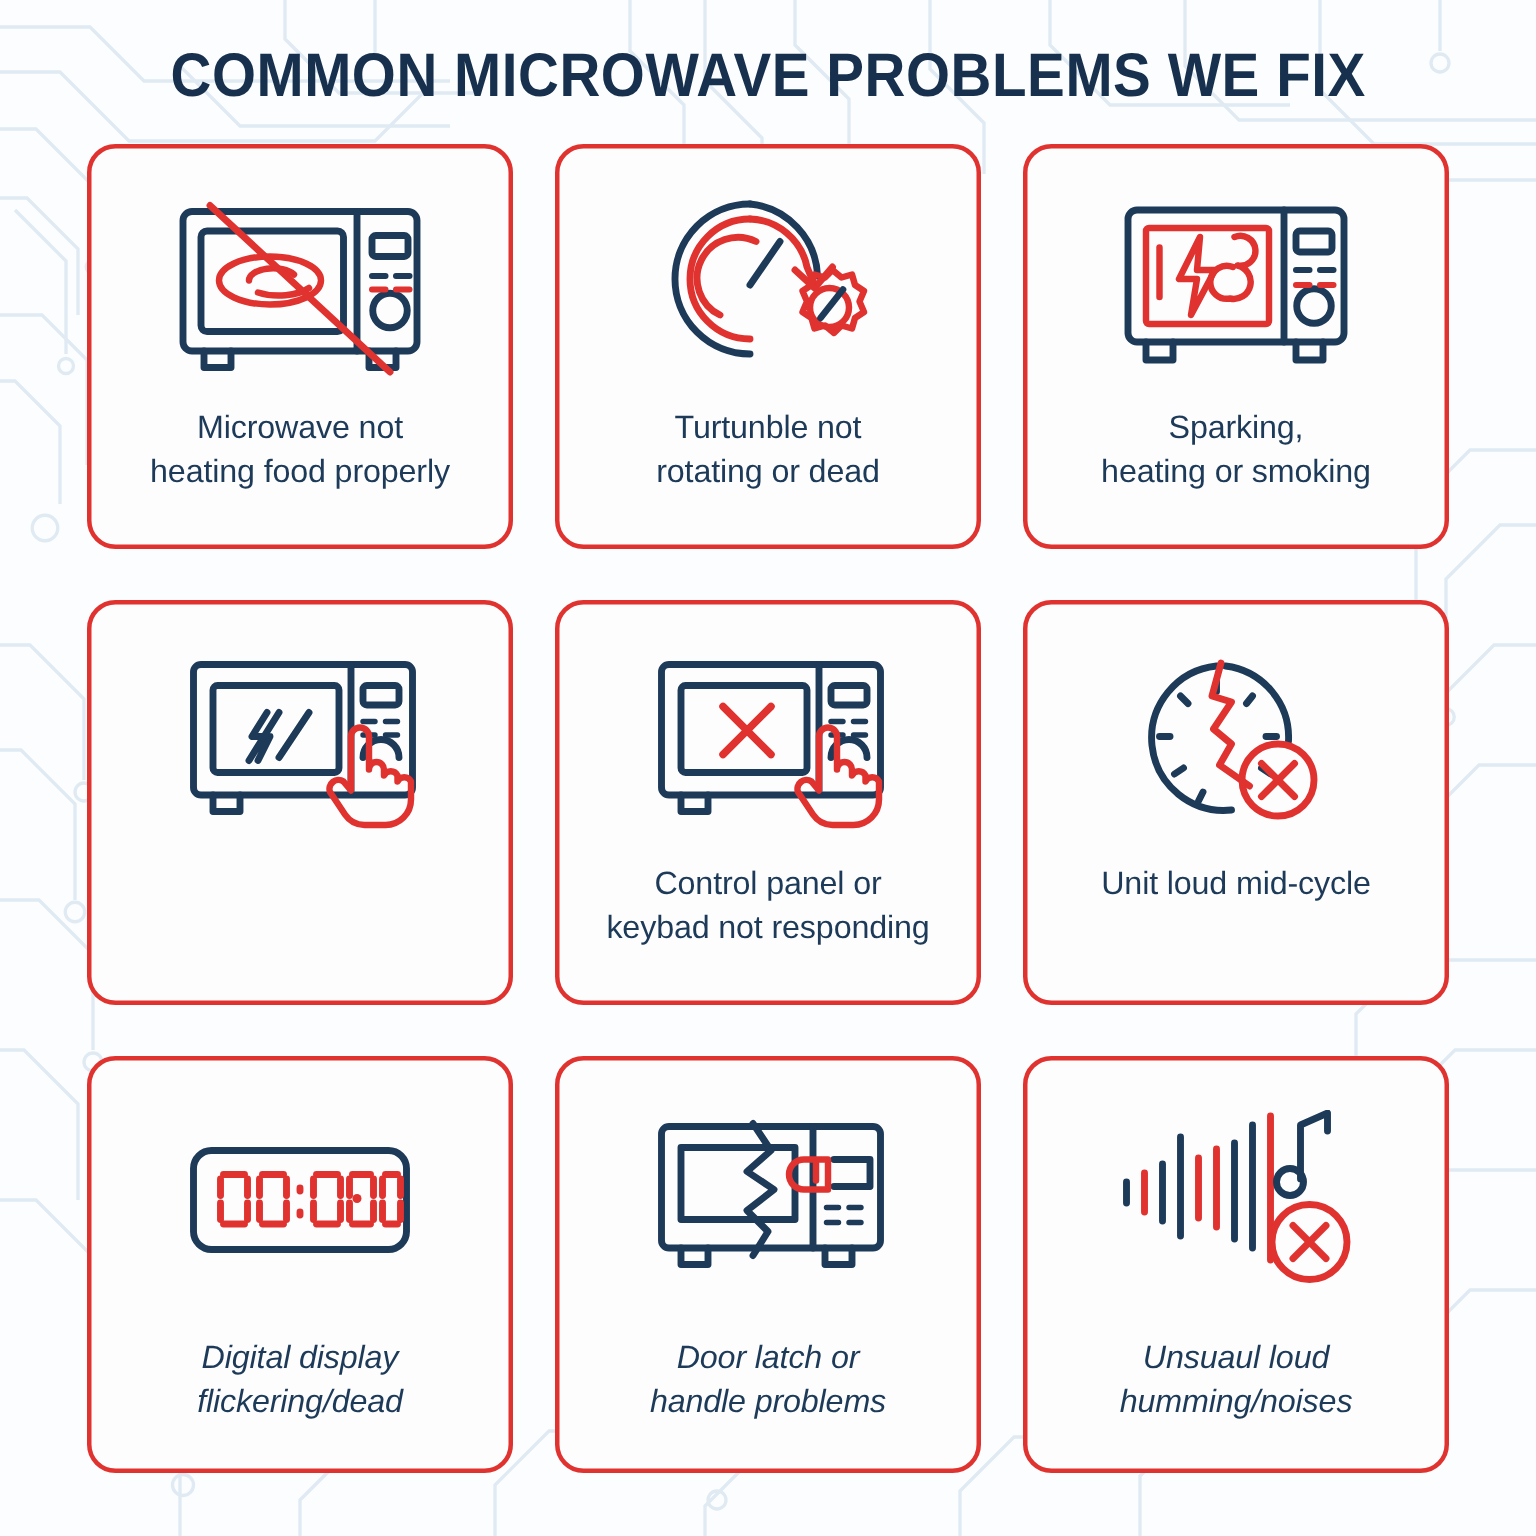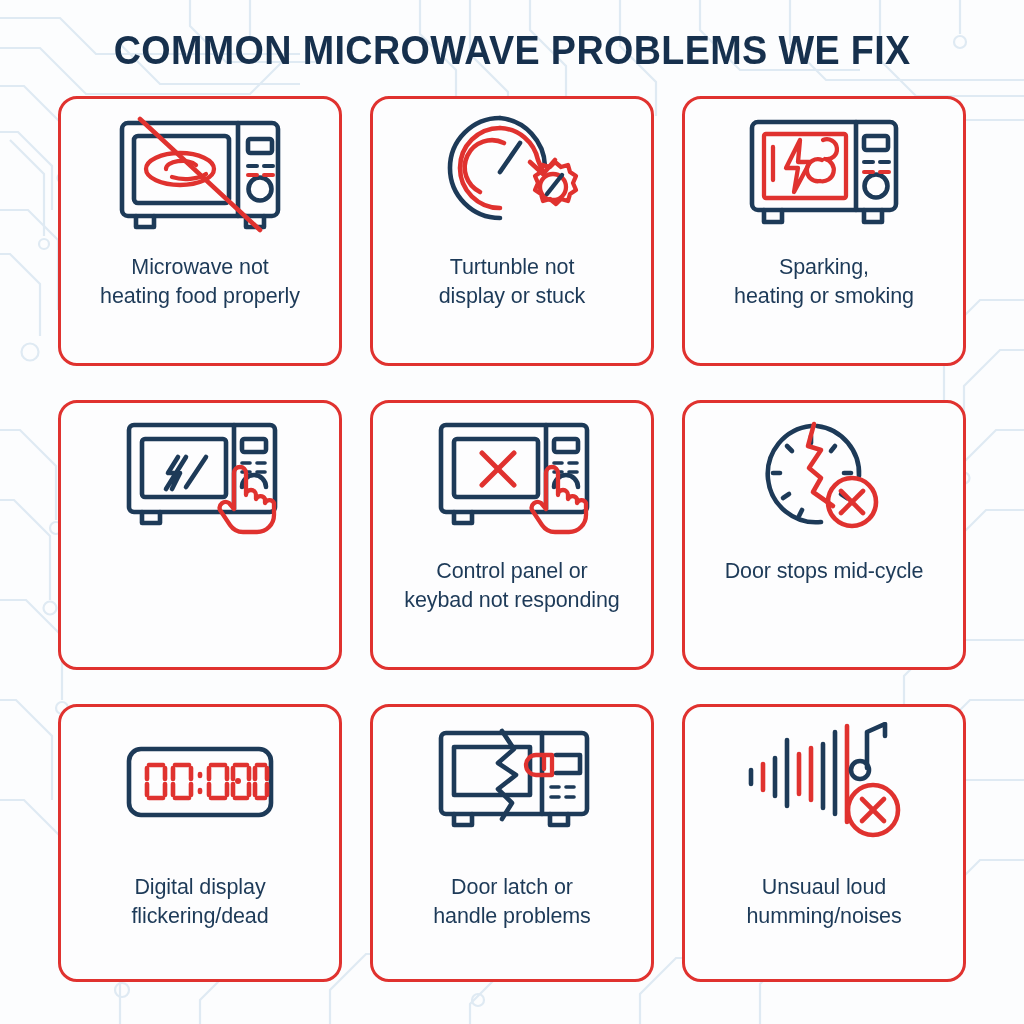--- a/index.html
+++ b/index.html
@@ -54,20 +54,21 @@
   }
   .card {
     box-sizing: border-box;
     border: 3px solid #e0322f;
     border-radius: 19px;
     background: #fdfdfe;
     display: flex;
     flex-direction: column;
     align-items: center;
     justify-content: flex-start;
+    padding-top: 18px;
     overflow: hidden;
   }
   .card-icon {
     height: 150px;
     display: flex;
     align-items: center;
     justify-content: center;
   }
   .card-icon svg {
     display: block;
@@ -77,20 +78,21 @@
     font-size: 21.5px;
     line-height: 1.33;
     color: #1d3a58;
     text-align: center;
     padding: 0 12px;
     white-space: pre-line;
     letter-spacing: -0.1px;
   }
   .row3 .card-label {
     margin-top: 16px;
+    font-style: italic;
   }
 </style>
 </head>
 <body>
 
 <svg id="circuit-bg" viewBox="0 0 1024 1024" aria-hidden="true">
   <g fill="none" stroke="#dfeaf3" stroke-width="2.2">
 
     <path d="M-10 18 H60 L96 54 H300"></path>
     <path d="M-10 48 H40 L86 94 H250 L286 58"></path>
@@ -209,21 +211,21 @@
             <line x1="58" y1="62" x2="78" y2="33" stroke="#1d3a58"></line>
           </g>
           <g fill="none" stroke="#e0322f" stroke-width="4.3" stroke-linejoin="round" stroke-linecap="round">
             <path d="M101 55 l7 2 5 -5 6 5 7 -2 2 7 6 4 -3 7 3 7 -6 4 -2 7 -7 -2 -5 5 -6 -5 -7 2 -2 -7 -6 -4 3 -7 -3 -7 6 -4 z"></path>
             <circle cx="111" cy="77" r="13"></circle>
           </g>
           <line x1="105" y1="84" x2="120" y2="65" stroke="#1d3a58" stroke-width="4.4" stroke-linecap="round"></line>
         </svg>
       </div>
       <div class="card-label">Turtunble not
-display or stuck</div>
+rotating or dead</div>
     </div>
 
     <div class="card">
       <div class="card-icon">
         <svg width="160" height="120" viewBox="0 0 160 120">
           <g fill="none" stroke="#1d3a58" stroke-width="4.6" stroke-linecap="round" stroke-linejoin="round">
             <rect x="8" y="8" width="144" height="88" rx="6"></rect>
             <line x1="112" y1="8" x2="112" y2="96"></line>
             <rect x="120" y="22" width="24" height="14" rx="2.5"></rect>
             <circle cx="132" cy="72" r="11.5"></circle>
@@ -318,21 +320,21 @@
             <line x1="88" y1="80" x2="82" y2="76"></line>
           </g>
           <g fill="none" stroke="#e0322f" stroke-width="4.6" stroke-linecap="round" stroke-linejoin="round">
             <path d="M55 6 L49 28 L62 32 L50 50 L62 60 L54 74 L74 88"></path>
             <circle cx="93" cy="84" r="24"></circle>
             <line x1="82" y1="73" x2="104" y2="95"></line>
             <line x1="104" y1="73" x2="82" y2="95"></line>
           </g>
         </svg>
       </div>
-      <div class="card-label">Door stops mid-cycle</div>
+      <div class="card-label">Unit loud mid-cycle</div>
     </div>
 
     <div class="card row3">
       <div class="card-icon">
         <svg width="150" height="74" viewBox="0 0 150 74">
           <rect x="4" y="4" width="142" height="66" rx="12" fill="none" stroke="#1d3a58" stroke-width="4.6"></rect>
           <g fill="none" stroke="#e0322f" stroke-width="4.6" stroke-linecap="round">
 
             <line x1="24" y1="20" x2="38" y2="20"></line>
             <line x1="22" y1="23" x2="22" y2="34"></line>

